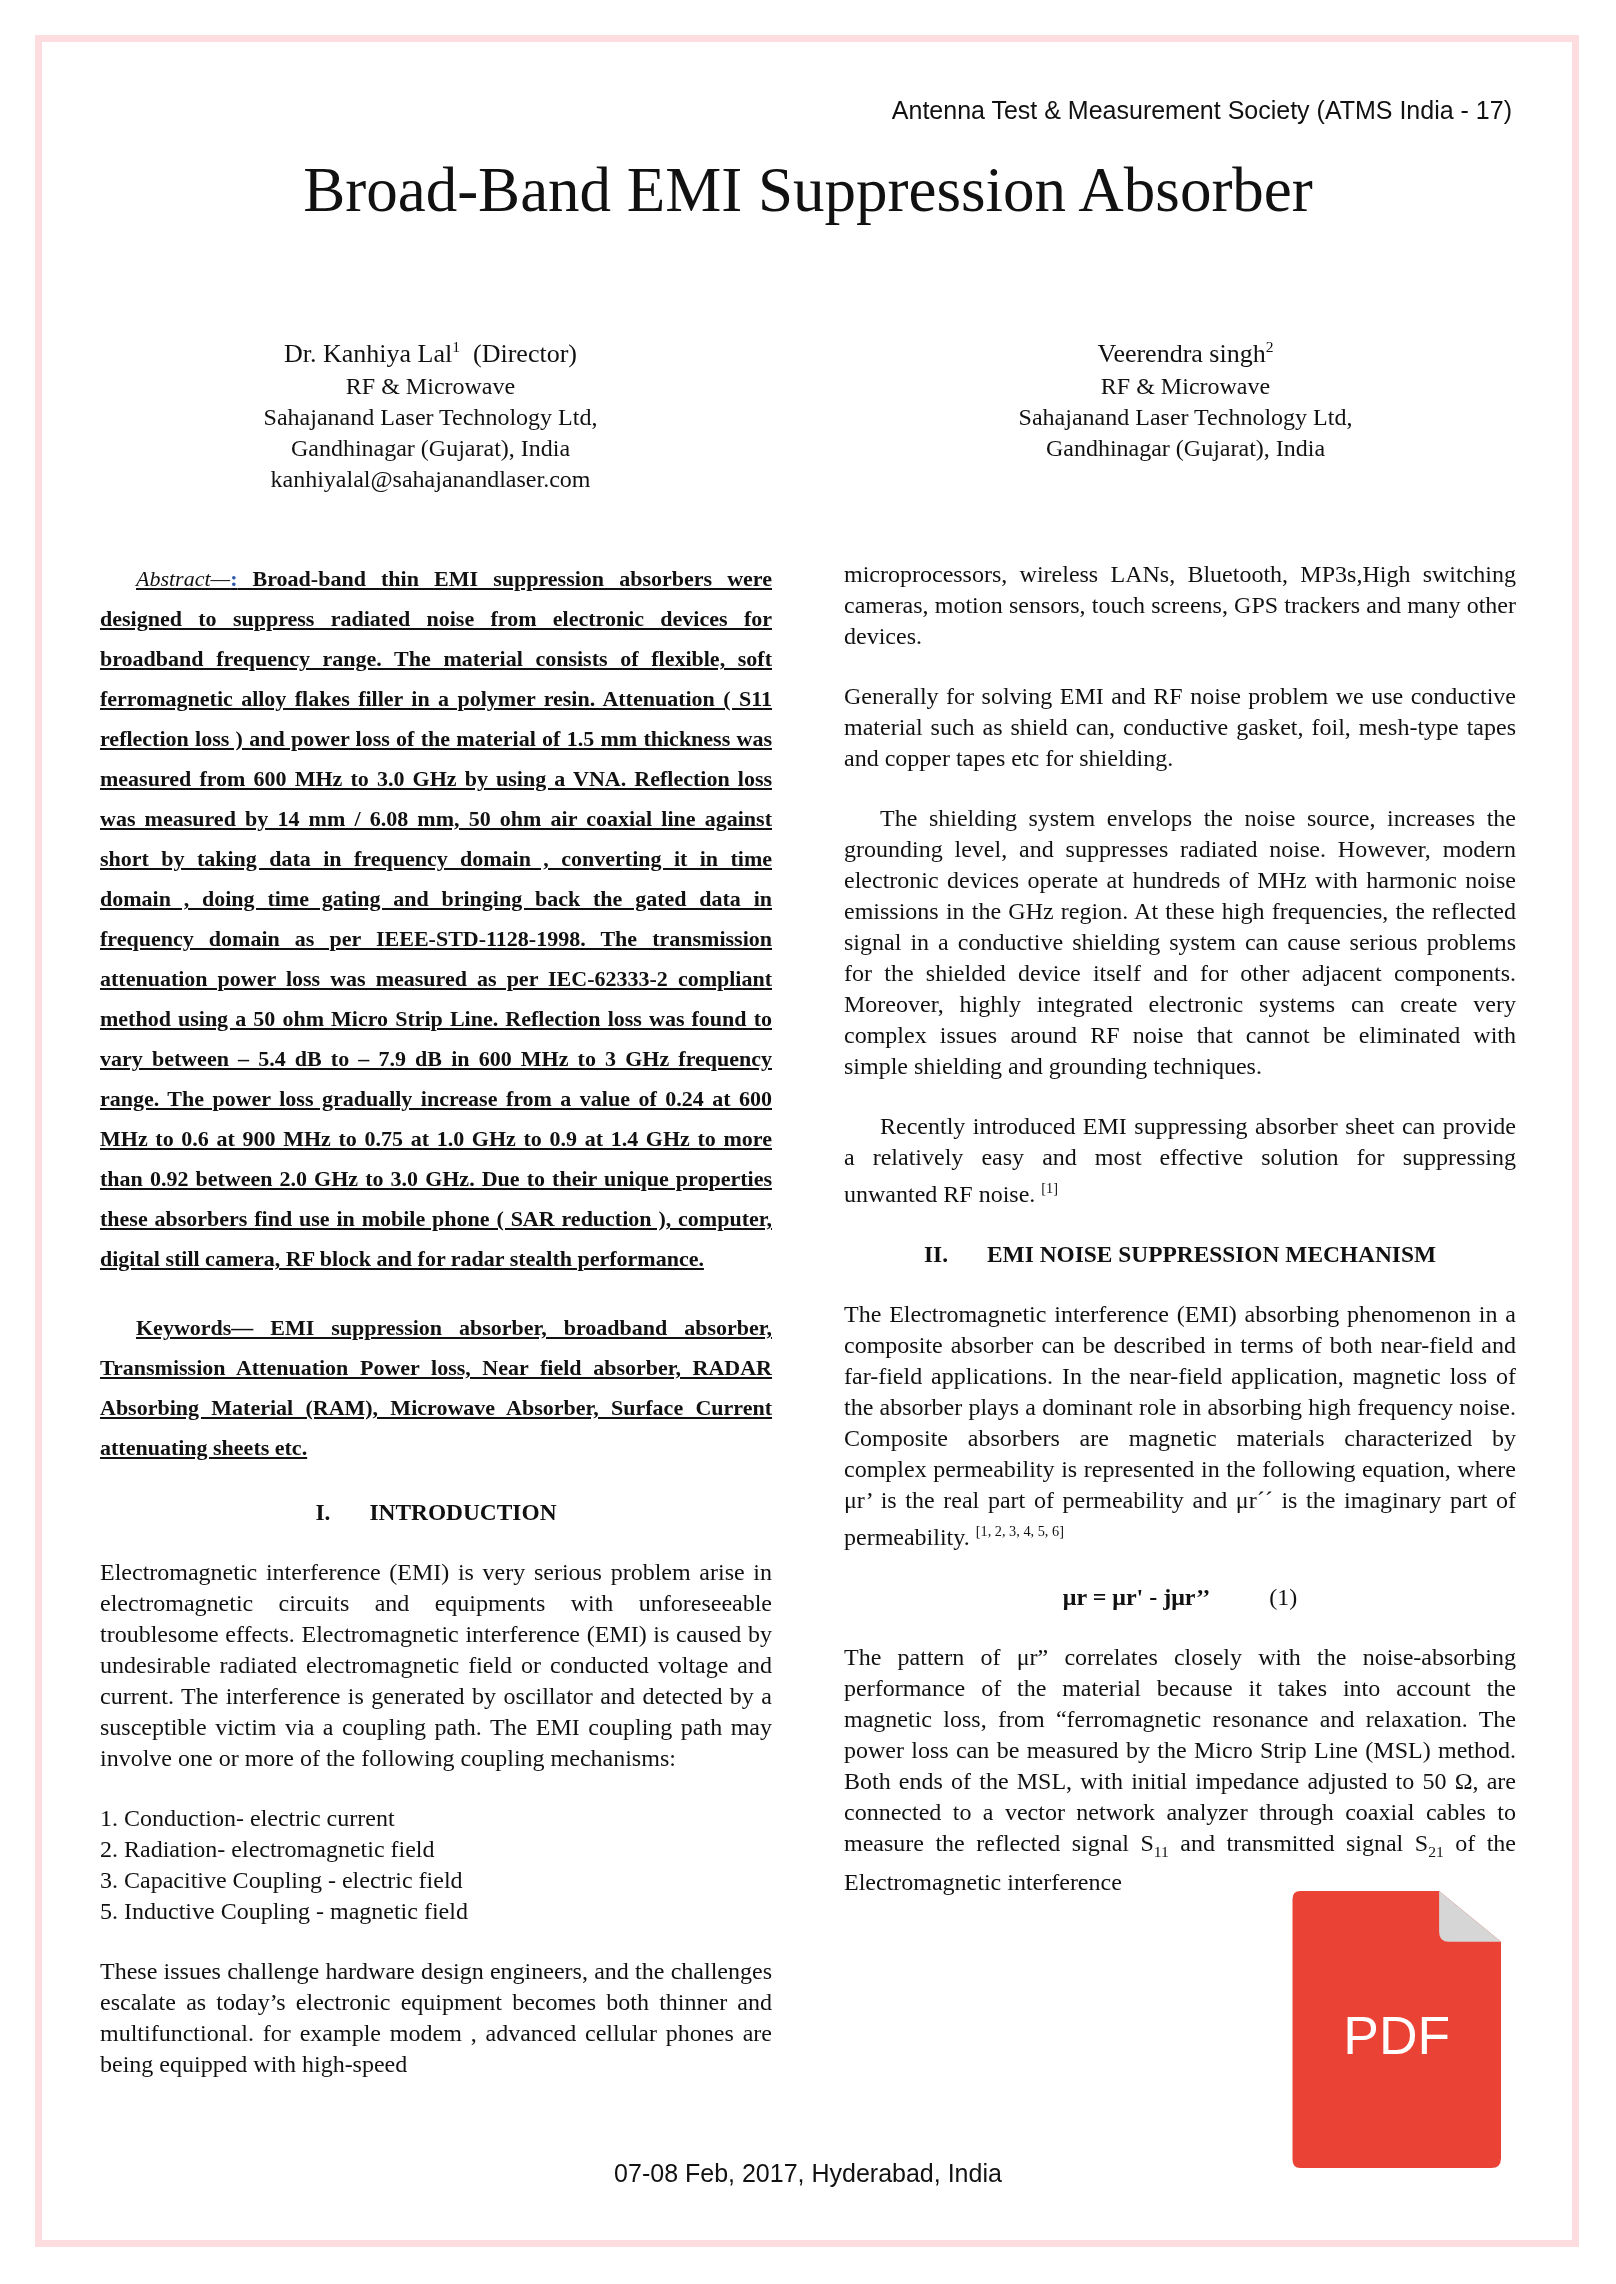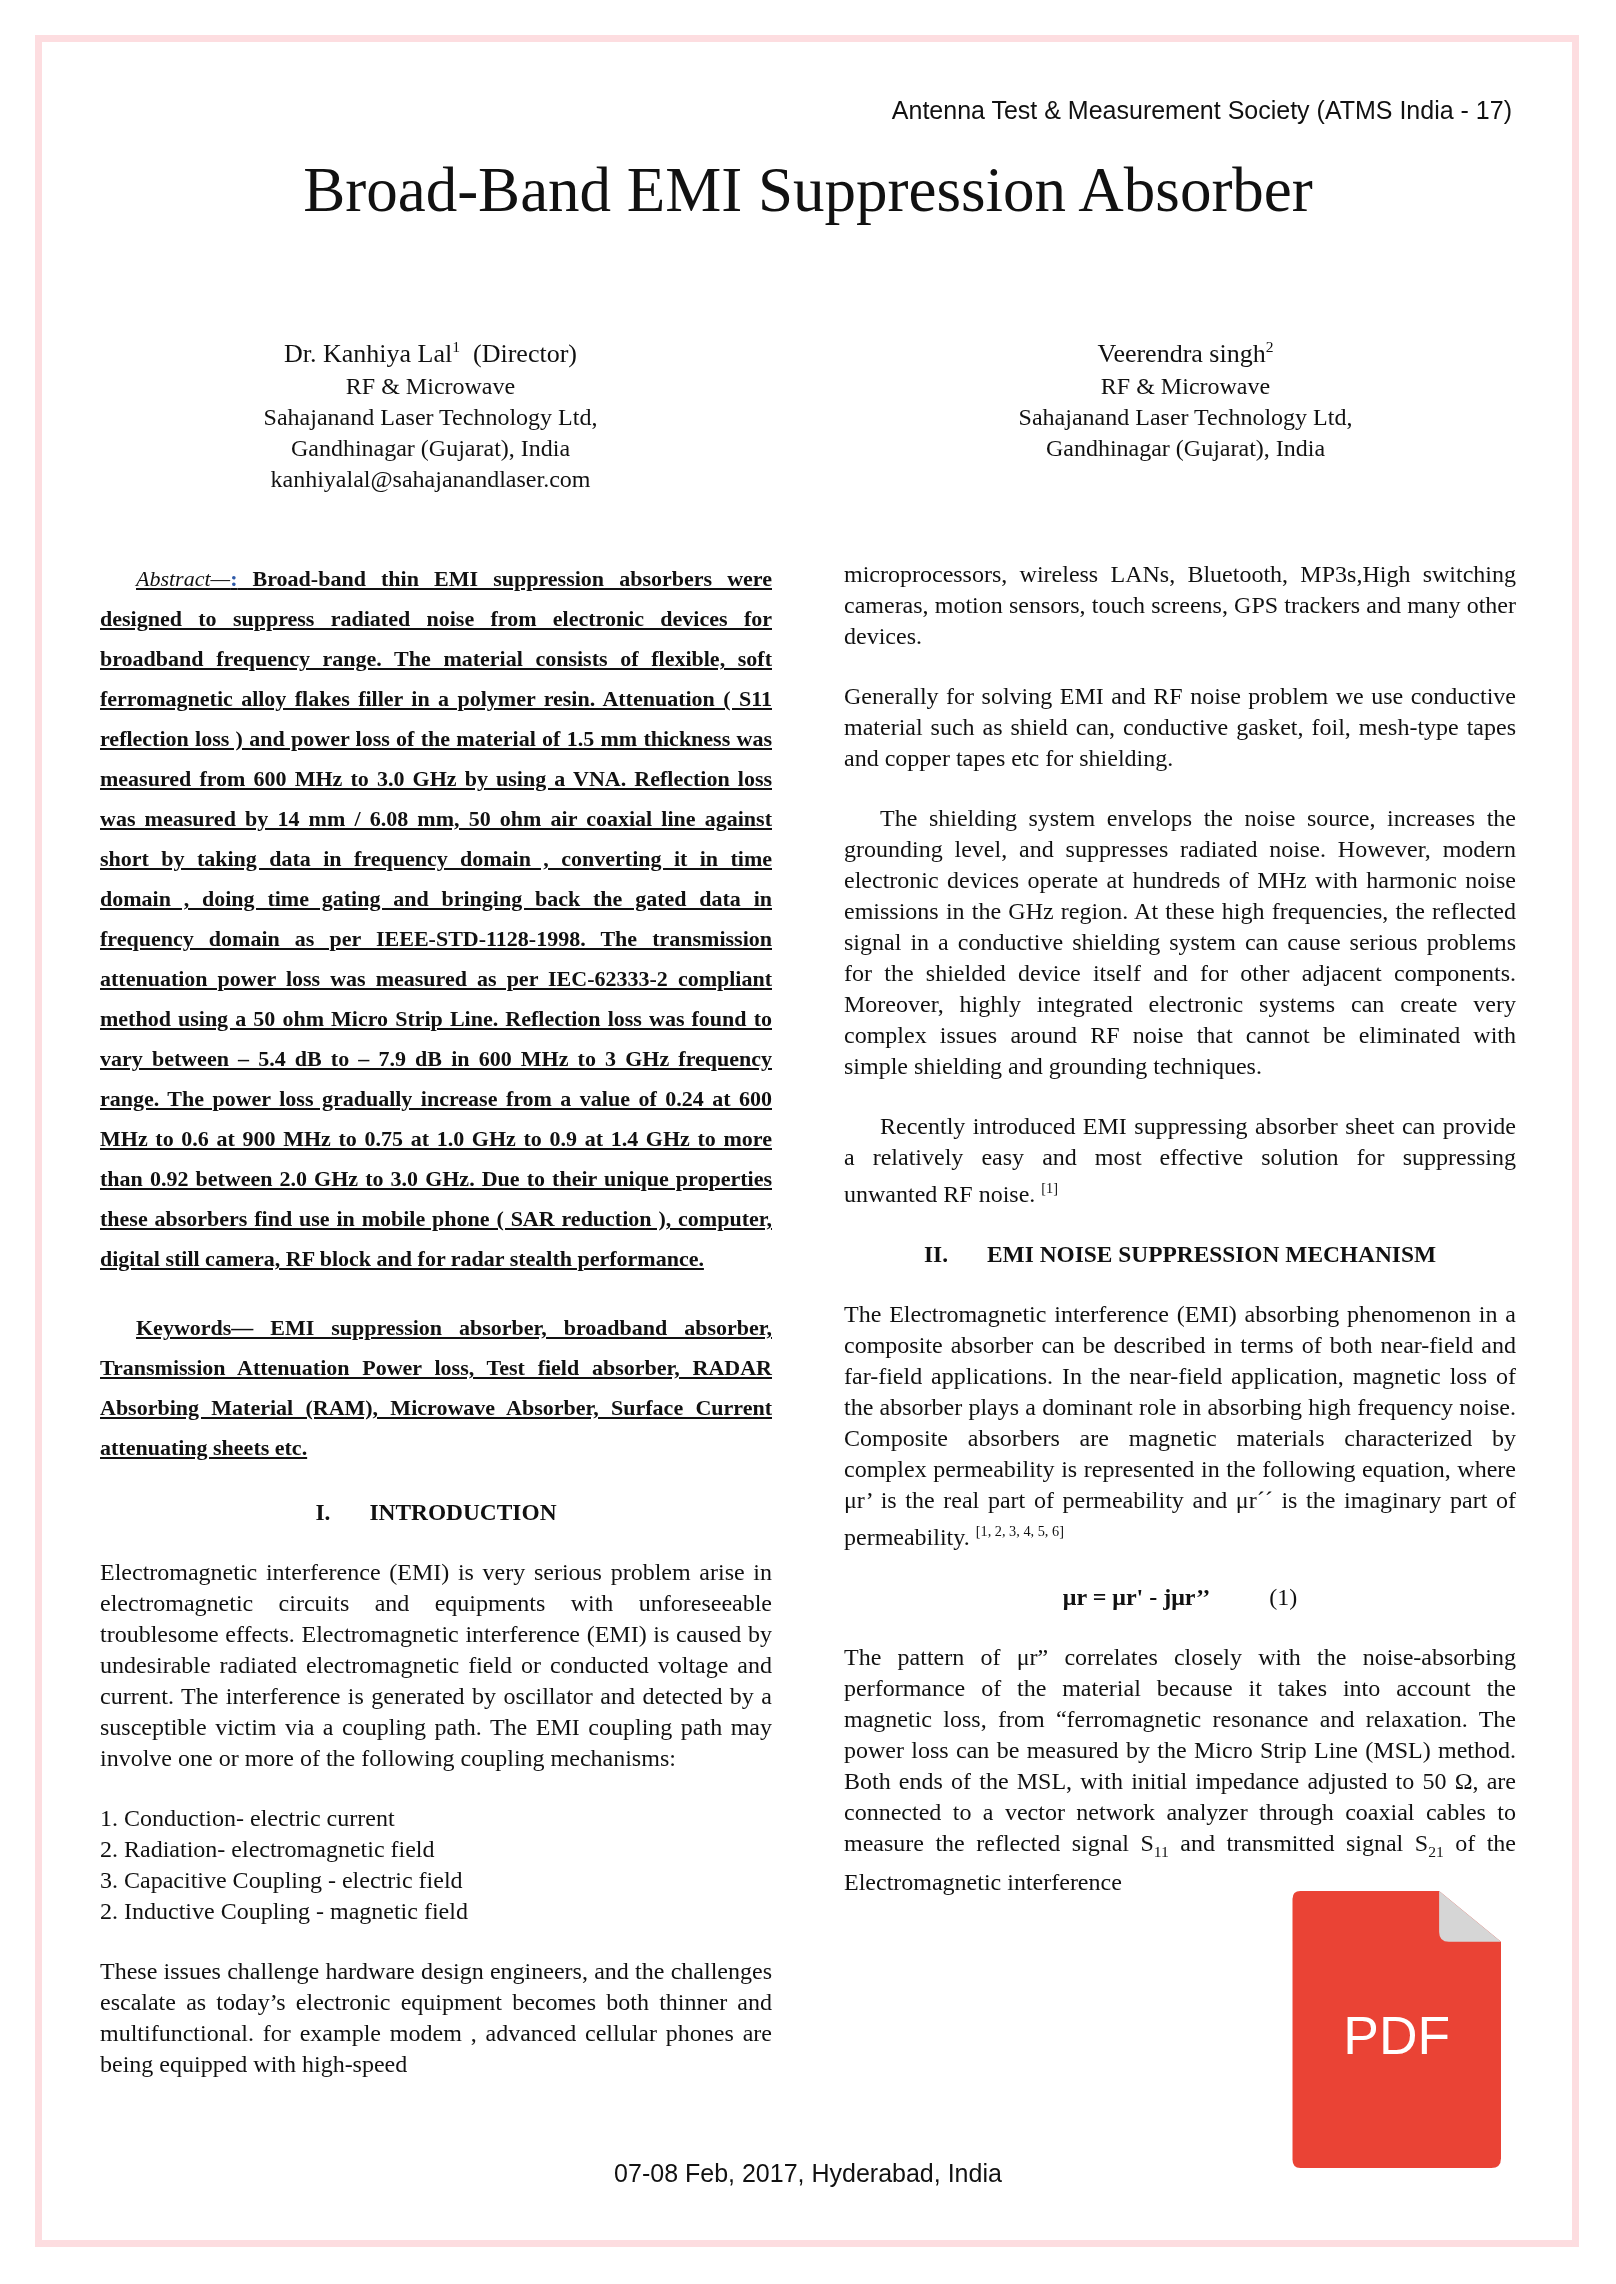--- a/index.html
+++ b/index.html
@@ -60,30 +60,30 @@
 <div class="author a2 serif">
   <div class="name"><span>Veerendra singh</span><sup>2</sup></div>
   <div>RF &amp; Microwave</div>
   <div>Sahajanand Laser Technology Ltd,</div>
   <div>Gandhinagar (Gujarat), India</div>
 </div>
 
 <div class="col left serif">
   <p class="abstract indent"><span class="lead">Abstract—</span><span class="colon">:</span><span> Broad-band thin EMI suppression absorbers were designed to suppress radiated noise from electronic devices for broadband frequency range. The material consists of flexible, soft ferromagnetic alloy flakes filler in a polymer resin. Attenuation ( S11 reflection loss ) and power loss of the material of 1.5 mm thickness was measured from 600 MHz to 3.0 GHz by using a VNA. Reflection loss was measured by 14 mm / 6.08 mm, 50 ohm air coaxial line against short by taking data in frequency domain , converting it in time domain , doing time gating and bringing back the gated data in frequency domain as per IEEE-STD-1128-1998. The transmission attenuation power loss was measured as per IEC-62333-2 compliant method using a 50 ohm Micro Strip Line. Reflection loss was found to vary between – 5.4 dB to – 7.9 dB in 600 MHz to 3 GHz frequency range. The power loss gradually increase from  a value of 0.24 at 600 MHz to 0.6 at 900 MHz to 0.75 at 1.0 GHz to 0.9 at 1.4 GHz to more than 0.92 between 2.0 GHz to 3.0 GHz. Due to their unique properties these absorbers find use in mobile phone ( SAR reduction ), computer, digital still camera, RF block and for radar stealth performance.</span></p>
   <div class="gap"></div>
-  <p class="abstract indent">Keywords— EMI suppression absorber, broadband absorber, Transmission Attenuation Power loss, Test field absorber, RADAR Absorbing Material (RAM), Microwave Absorber, Surface Current attenuating sheets etc.</p>
+  <p class="abstract indent">Keywords— EMI suppression absorber, broadband absorber, Transmission Attenuation Power loss, Near field absorber, RADAR Absorbing Material (RAM), Microwave Absorber, Surface Current attenuating sheets etc.</p>
   <div class="gap"></div>
   <p class="heading"><span class="num">I.</span><span>INTRODUCTION</span></p>
   <div class="gap"></div>
   <p>Electromagnetic interference (EMI) is very serious problem arise in electromagnetic circuits and equipments with unforeseeable troublesome effects. Electromagnetic interference (EMI) is caused by undesirable radiated electromagnetic field or conducted voltage and current. The interference is generated by oscillator and detected by a susceptible victim via a coupling path. The EMI coupling path may involve one or more of the following coupling mechanisms:</p>
   <div class="gap"></div>
   <p class="list-item">1. Conduction- electric current</p>
   <p class="list-item">2. Radiation- electromagnetic field</p>
   <p class="list-item">3. Capacitive Coupling - electric field</p>
-  <p class="list-item">2. Inductive Coupling - magnetic field</p>
+  <p class="list-item">5. Inductive Coupling - magnetic field</p>
   <div class="gap"></div>
   <p>These issues challenge hardware design engineers, and the challenges escalate as today’s electronic equipment becomes both thinner and multifunctional.  for example modem , advanced cellular phones are being equipped with high-speed</p>
 </div>
 
 <div class="col right serif">
   <p>microprocessors, wireless LANs, Bluetooth, MP3s,High switching cameras, motion sensors, touch screens, GPS trackers and many other devices.</p>
   <div class="gap"></div>
   <p>Generally for solving EMI and RF noise problem we use conductive material such as shield can, conductive gasket, foil, mesh-type tapes and copper tapes etc for shielding.</p>
   <div class="gap"></div>
   <p class="indent">The shielding system envelops the noise source, increases the grounding level, and suppresses radiated noise. However, modern electronic devices operate at hundreds of MHz with harmonic noise emissions in the GHz region. At these high frequencies, the reflected signal in a conductive shielding system can cause serious problems for the shielded device itself and for other adjacent components. Moreover, highly integrated electronic systems can create very complex issues around RF noise that cannot be eliminated with simple shielding and grounding techniques.</p>

